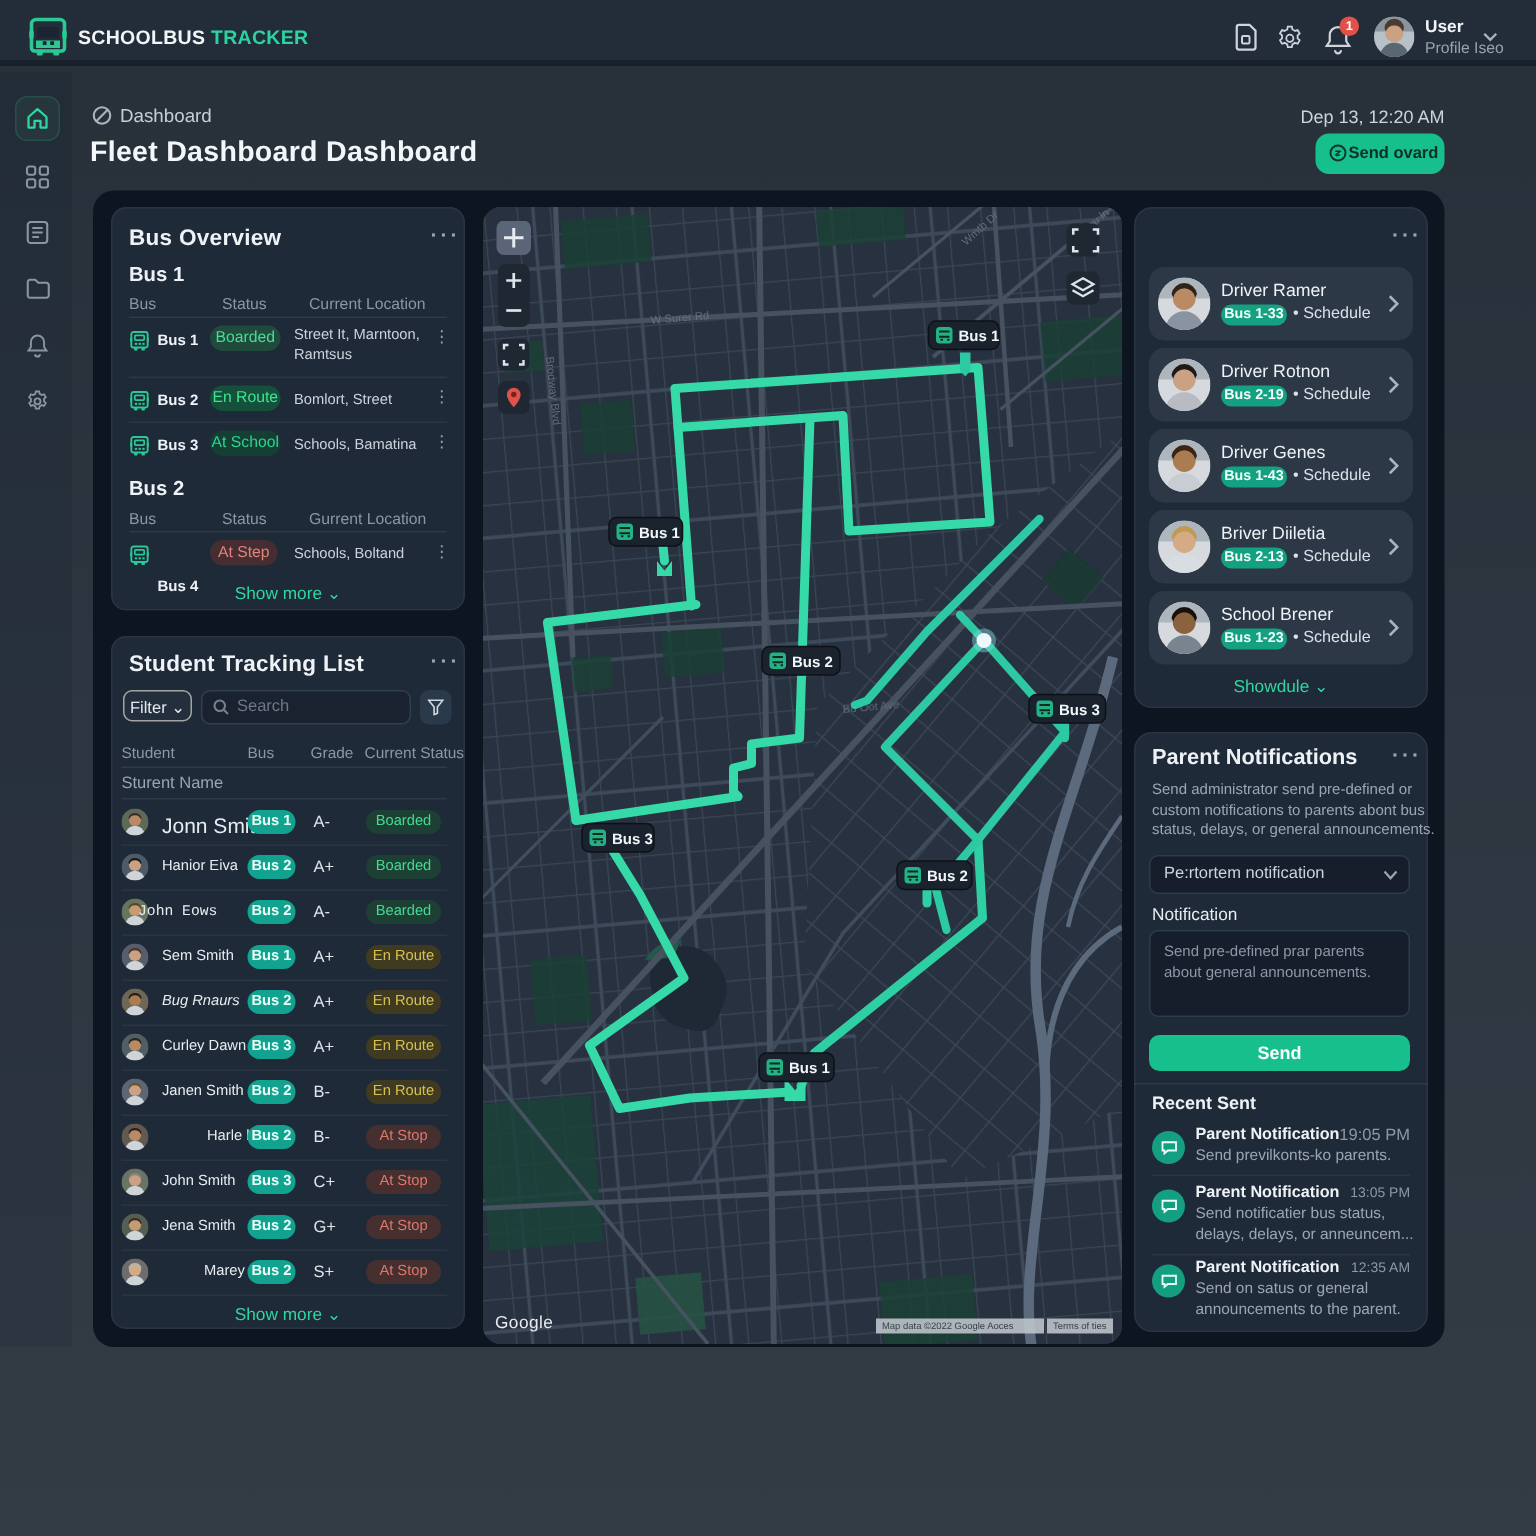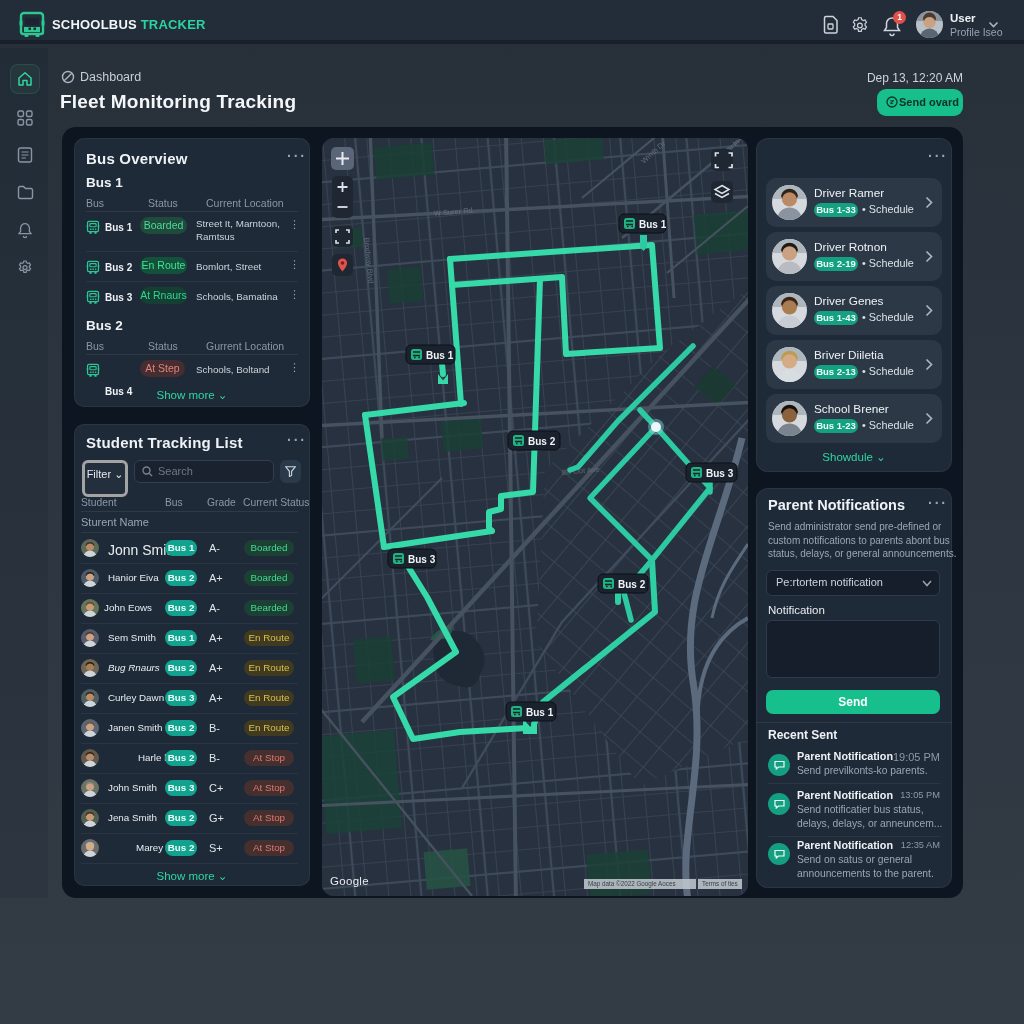--- a/index.html
+++ b/index.html
@@ -107,21 +107,21 @@
     <path d="M10.3 2 h3.4 l.5 2.4 a7.6 7.6 0 0 1 2.1 1.2 l2.3 -.8 l1.7 3 l-1.8 1.6 a7.6 7.6 0 0 1 0 2.4 l1.8 1.6 l-1.7 3 l-2.3 -.8 a7.6 7.6 0 0 1 -2.1 1.2 l-.5 2.4 h-3.4 l-.5 -2.4 a7.6 7.6 0 0 1 -2.1 -1.2 l-2.3 .8 l-1.7 -3 l1.8 -1.6 a7.6 7.6 0 0 1 0 -2.4 l-1.8 -1.6 l1.7 -3 l2.3 .8 a7.6 7.6 0 0 1 2.1 -1.2 z" fill="none" stroke="#8a95a3" stroke-width="1.8" transform="translate(0 1)"></path>
     <circle cx="12" cy="12.8" r="3" fill="none" stroke="#8a95a3" stroke-width="1.8"></circle>
   </svg>
 
   <svg class="abs" style="left:61px;top:70px" width="14" height="14" viewBox="0 0 14 14">
       <circle cx="7" cy="7" r="5.5" fill="none" stroke="#aab3bf" stroke-width="1.4"></circle>
       <path d="M3.2 10.8 L10.8 3.2" stroke="#aab3bf" stroke-width="1.4"></path>
     </svg>
   <div class="abs" style="left:80px;top:70px;font-size:12.5px;color:#c7ced7;">Dashboard</div>
 
-  <div class="abs" style="left:60px;top:91px;font-size:19px;font-weight:bold;color:#f4f7fa;letter-spacing:0.2px;">Fleet Monitoring Tracking</div>
+  <div class="abs" style="left:60px;top:91px;font-size:19px;font-weight:bold;color:#f4f7fa;letter-spacing:0.2px;">Fleet Dashboard Dashboard</div>
 
   <div class="abs" style="left:763px;top:71px;width:200px;text-align:right;font-size:12px;color:#ccd3db;">Dep 13, 12:20 AM</div>
 
   <div class="abs" style="left:877px;top:89px;width:86px;height:27px;border-radius:9px;background:#17bf8c;"></div>
   <svg class="abs" style="left:886px;top:96px" width="12" height="12" viewBox="0 0 12 12">
       <circle cx="6" cy="6" r="5" fill="none" stroke="#0c3527" stroke-width="1.3"></circle>
       <path d="M4 7.5 L8 4.5 M4.2 4.8 h3 M4.8 7.8 l2.4 -0.6" stroke="#0c3527" stroke-width="1"></path>
     </svg>
   <div class="abs" style="left:899px;top:96px;font-size:11px;font-weight:bold;color:#0d3025;">Send ovard</div>
 
@@ -176,21 +176,21 @@
       <rect x="7" y="7" width="12" height="6" rx="1" fill="none" stroke="#2bc894" stroke-width="2.2"></rect>
       <rect x="7" y="16.5" width="3" height="2.6" fill="#2bc894"></rect>
       <rect x="11.8" y="16.5" width="3" height="2.6" fill="#2bc894"></rect>
       <rect x="16.6" y="16.5" width="3" height="2.6" fill="#2bc894"></rect>
       <rect x="1" y="9.5" width="2.6" height="6" rx="1.3" fill="#2bc894"></rect>
       <rect x="22.4" y="9.5" width="2.6" height="6" rx="1.3" fill="#2bc894"></rect>
       <rect x="6" y="23" width="4.5" height="3.5" rx="1" fill="#2bc894"></rect>
       <rect x="15.5" y="23" width="4.5" height="3.5" rx="1" fill="#2bc894"></rect>
     </svg>
   <div class="abs" style="left:105px;top:292px;font-size:10px;font-weight:bold;color:#eef2f6;">Bus 3</div>
-  <div class="abs pill" style="left:140px;top:287px;width:47px;height:17px;line-height:17px;background:#153f33;color:#2fd492;font-size:10.5px;">At Rnaurs</div>
+  <div class="abs pill" style="left:140px;top:287px;width:47px;height:17px;line-height:17px;background:#153f33;color:#2fd492;font-size:10.5px;">At School</div>
   <div class="abs" style="left:196px;top:291px;width:94px;font-size:9.8px;color:#ccd3dc;">Schools, Bamatina</div>
   <div class="abs" style="left:289px;top:288px;color:#9aa5b2;font-size:11px;">⋮</div>
 
   <div class="abs" style="left:86px;top:318px;font-size:13.5px;font-weight:bold;color:#eef2f6;">Bus 2</div>
 
   <div class="abs muted" style="left:86px;top:340px;font-size:10.5px;">Bus</div>
   <div class="abs muted" style="left:148px;top:340px;font-size:10.5px;">Status</div>
   <div class="abs muted" style="left:206px;top:340px;font-size:10.5px;">Gurrent Location</div>
   <div class="abs" style="left:86px;top:354px;width:212px;height:1px;background:rgba(255,255,255,0.08);"></div>
 
@@ -210,21 +210,21 @@
   <div class="abs" style="left:196px;top:364px;width:94px;font-size:9.8px;color:#ccd3dc;">Schools, Boltand</div>
   <div class="abs" style="left:289px;top:361px;color:#9aa5b2;font-size:11px;">⋮</div>
 
   <div class="abs" style="left:74px;top:388px;width:236px;text-align:center;color:#2fd6a2;font-size:11.5px;">Show more ⌄</div>
 
   <div class="card" style="left:74px;top:424px;width:236px;height:462px;"></div>
 
   <div class="abs cardtitle" style="left:86px;top:434px;">Student Tracking List</div>
   <div class="abs dots" style="left:287px;top:432px;">···</div>
 
-  <div class="abs" style="left:82px;top:460px;width:46px;height:37px;border-radius:6px;background:#242f3d;border:3px solid #a3a3a3;color:#e3e8ee;font-size:11px;line-height:22px;text-align:center;">Filter ⌄</div>
+  <div class="abs" style="left:82px;top:460px;width:46px;height:21px;border-radius:6px;background:#242f3d;border:1px solid #a3a3a3;color:#e3e8ee;font-size:11px;line-height:22px;text-align:center;">Filter ⌄</div>
 
   <div class="abs" style="left:134px;top:460px;width:140px;height:23px;border-radius:6px;background:#19222e;border:1px solid #313f50;"></div>
   <svg class="abs" style="left:142px;top:466px" width="11" height="11" viewBox="0 0 11 11">
       <circle cx="4.5" cy="4.5" r="3.5" fill="none" stroke="#76828f" stroke-width="1.4"></circle>
       <path d="M7.2 7.2 L10 10" stroke="#76828f" stroke-width="1.4"></path>
     </svg>
   <div class="abs" style="left:158px;top:465px;font-size:11px;color:#6d7987;">Search</div>
 
   <div class="abs" style="left:280px;top:460px;width:21px;height:23px;border-radius:6px;background:#2b3a4b;"></div>
   <svg class="abs" style="left:285px;top:466px" width="11" height="11" viewBox="0 0 11 11">
@@ -284,21 +284,21 @@
           <circle cx="9" cy="9" r="9"></circle>
         </clipPath>
       </defs>
       <g clip-path="url(#sav2)">
         <rect width="18" height="18" fill="#66755c"></rect>
         <circle cx="9" cy="7.6" r="4.1" fill="#c79b72"></circle>
         <path d="M4.6 6.2 a4.6 4.6 0 0 1 8.8 0 l-0.6 1 a4 4 0 0 0 -7.6 0 z" fill="#5a4630"></path>
         <path d="M2.5 18 a6.5 6.5 0 0 1 13 0 z" fill="#cfd4d9"></path>
       </g>
     </svg>
-  <div class="abs" style="left:104px;top:602px;font-size:9.8px;color:#e7ecf1;">John Eows</div>
+  <div class="abs" style="left:92px;top:602px;font-size:9.8px;color:#e7ecf1;font-family:Liberation Mono, monospace;">John Eows</div>
   <div class="abs pill" style="left:165px;top:600px;width:32px;height:16px;line-height:16px;background:#12a390;color:#eafff8;font-size:9.8px;font-weight:bold;">Bus 2</div>
   <div class="abs" style="left:209px;top:602px;font-size:11px;color:#dfe5eb;">A-</div>
   <div class="abs pill" style="left:244px;top:600px;width:50px;height:16px;line-height:16px;background:#1c4034;color:#45db92;font-size:9.8px;">Bearded</div>
   <div class="abs" style="left:81px;top:623px;width:217px;height:1px;background:rgba(255,255,255,0.05);"></div>
 
   <svg class="abs" style="left:81px;top:629px" width="18" height="18" viewBox="0 0 18 18">
       <defs>
         <clipPath id="sav3">
           <circle cx="9" cy="9" r="9"></circle>
         </clipPath>
@@ -784,20 +784,21 @@
 
   <div class="abs" style="left:766px;top:570px;width:174px;height:26px;border-radius:6px;background:#151e2a;border:1px solid #2d3b4c;"></div>
   <div class="abs" style="left:776px;top:576px;font-size:11px;color:#ccd3db;">Pe:rtortem notification</div>
   <svg class="abs" style="left:922px;top:580px" width="10" height="7" viewBox="0 0 10 7">
       <path d="M1 1 L5 5.5 L9 1" fill="none" stroke="#9aa5b2" stroke-width="1.5"></path>
     </svg>
 
   <div class="abs" style="left:768px;top:604px;font-size:11.5px;color:#e7ecf1;">Notification</div>
 
   <div class="abs" style="left:766px;top:620px;width:174px;height:58px;border-radius:6px;background:#151e2a;border:1px solid #2d3b4c;"></div>
+  <div class="abs" style="left:776px;top:628px;width:158px;font-size:10px;line-height:14px;color:#8d98a6;">Send pre-defined prar parents about general announcements.</div>
 
   <div class="abs" style="left:766px;top:690px;width:174px;height:24px;border-radius:7px;background:#17bf8c;text-align:center;line-height:24px;font-size:12px;font-weight:bold;color:#fbfffe;">Send</div>
 
   <div class="abs" style="left:756px;top:722px;width:196px;height:1px;background:rgba(255,255,255,0.07);"></div>
 
   <div class="abs" style="left:768px;top:728px;font-size:12px;font-weight:bold;color:#eef2f6;">Recent Sent</div>
 
   <div class="abs" style="left:768px;top:754px;width:22px;height:22px;border-radius:50%;background:#159f82;"></div>
   <svg class="abs" style="left:774px;top:760px" width="11" height="10" viewBox="0 0 11 10">
       <path d="M1 1.5 h9 v5.5 h-5.5 l-2.2 2 v-2 h-1.3 z" fill="none" stroke="#eafff8" stroke-width="1.2"></path>

